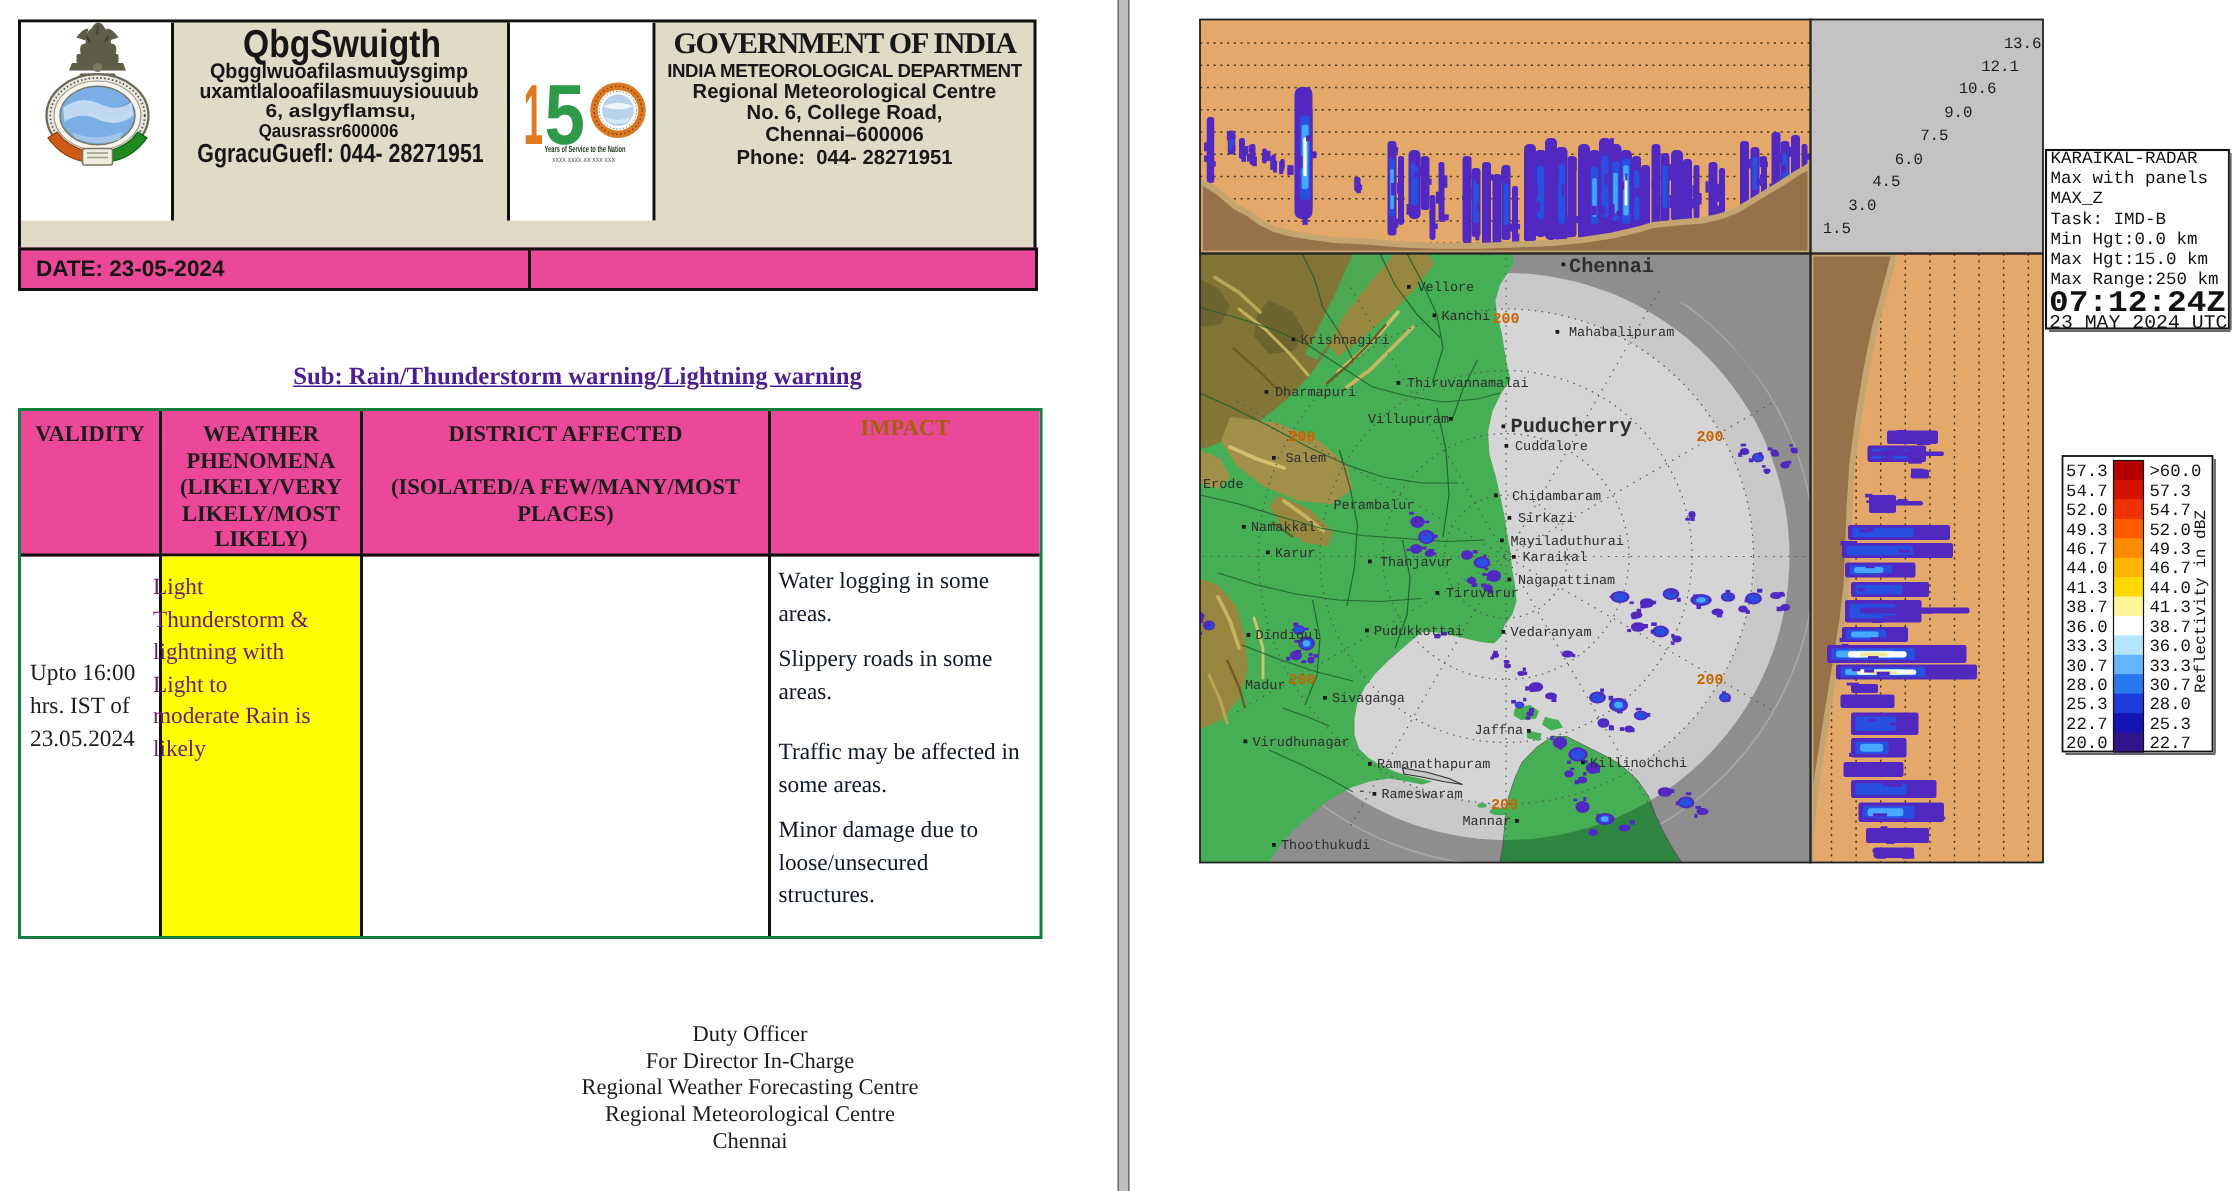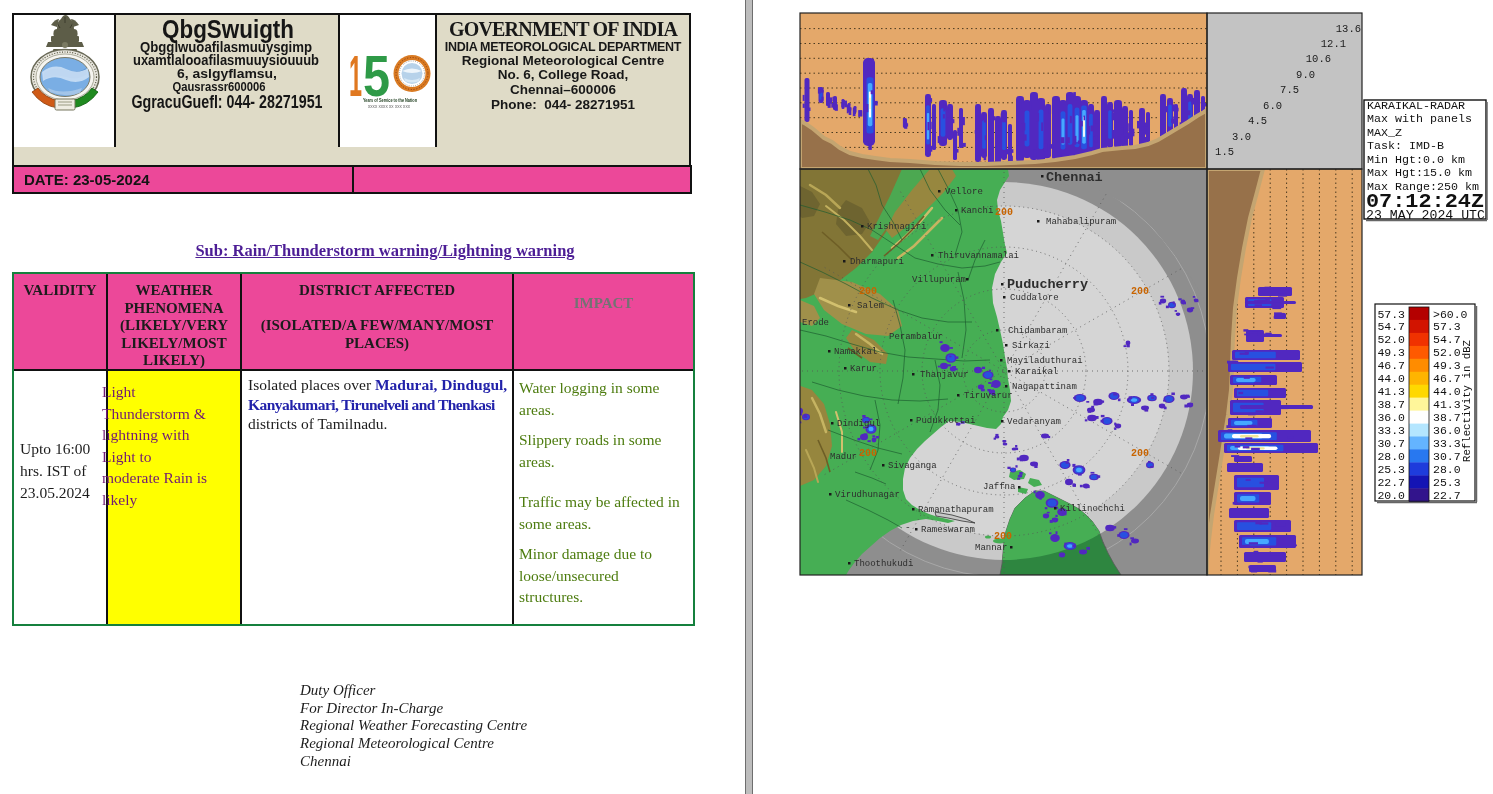--- a/index.html
+++ b/index.html
@@ -98,34 +98,33 @@
 
   <div class="abs" style="left:92px;top:0;width:2px;height:350px;background:#111;"></div>
   <div class="abs" style="left:226px;top:0;width:2px;height:350px;background:#111;"></div>
   <div class="abs" style="left:498px;top:0;width:2px;height:350px;background:#111;"></div>
 
   <div class="abs" style="left:94px;top:97px;width:132px;height:253px;background:#ffff00;"></div>
 
   <div class="abs serif" style="left:0px;top:8px;width:92px;text-align:center;font-size:15px;font-weight:bold;color:#1c1c1c;">VALIDITY</div>
   <div class="abs serif" style="left:94px;top:8px;width:132px;text-align:center;font-size:15px;font-weight:bold;color:#1c1c1c;line-height:17.5px;">WEATHER PHENOMENA (LIKELY/VERY LIKELY/MOST LIKELY)</div>
   <div class="abs serif" style="left:228px;top:8px;width:270px;text-align:center;font-size:15px;font-weight:bold;color:#1c1c1c;line-height:17.5px;">DISTRICT AFFECTED<br><br>(ISOLATED/A FEW/MANY/MOST PLACES)</div>
-  <div class="abs serif" style="left:500px;top:21px;width:179px;text-align:center;font-size:15px;font-weight:bold;color:#737373;">IMPACT</div>
+  <div class="abs serif" style="left:500px;top:4px;width:179px;text-align:center;font-size:15px;font-weight:bold;color:#a16207;">IMPACT</div>
 
   <div class="abs serif" style="left:6px;top:164px;width:84px;font-size:15.5px;color:#1c1c1c;line-height:22px;">Upto 16:00 hrs. IST of 23.05.2024</div>
   <div class="abs serif" style="left:88px;top:107px;width:126px;font-size:15.5px;color:#701a75;line-height:21.5px;">Light<br>Thunderstorm &amp;<br>lightning with<br>Light to<br>moderate Rain is<br>likely</div>
-  <div class="abs serif" style="left:234px;top:101px;width:268px;font-size:15.5px;color:#1c1c1c;line-height:19.5px;white-space:nowrap;">Isolated places over <b style="color:#2222aa;">Madurai, Dindugul,</b><br><b style="color:#2222aa;letter-spacing:-0.55px;">Kanyakumari, Tirunelveli and Thenkasi</b><br>districts of Tamilnadu.</div>
-  <div class="abs serif" style="left:505px;top:103px;width:168px;font-size:15.5px;color:#4d7c0f;line-height:21.5px;">
+  <div class="abs serif" style="left:505px;top:103px;width:168px;font-size:15.5px;color:#0f172a;line-height:21.5px;">
     <div style="margin-bottom:9px;">Water logging in some areas.</div>
     <div style="margin-bottom:19px;">Slippery roads in some areas.</div>
     <div style="margin-bottom:9px;">Traffic may be affected in some areas.</div>
     <div>Minor damage due to loose/unsecured<br>structures.</div>
   </div>
 </div>
 
-<div class="abs serif" style="left:300px;top:682px;width:400px;text-align:left;font-size:15px;color:#1c1c1c;line-height:17.7px;font-style:italic;">
+<div class="abs serif" style="left:300px;top:682px;width:400px;text-align:center;font-size:15px;color:#1c1c1c;line-height:17.7px;">
 Duty Officer<br>For Director In-Charge<br>Regional Weather Forecasting Centre<br>Regional Meteorological Centre<br>Chennai
 </div>
 
 <div class="abs" style="left:745px;top:0;width:8px;height:794px;background:#bdbdbd;border-left:1.5px solid #6e6e6e;border-right:1.5px solid #6e6e6e;box-sizing:border-box;"></div>
 
 <svg class="abs" style="left:760px;top:0px;" width="733" height="594" viewBox="760 0 733 594" font-family="Liberation Mono,monospace">
 <defs>
       <clipPath id="ewclip">
         <rect x="800" y="13" width="407" height="156"></rect>
       </clipPath>

